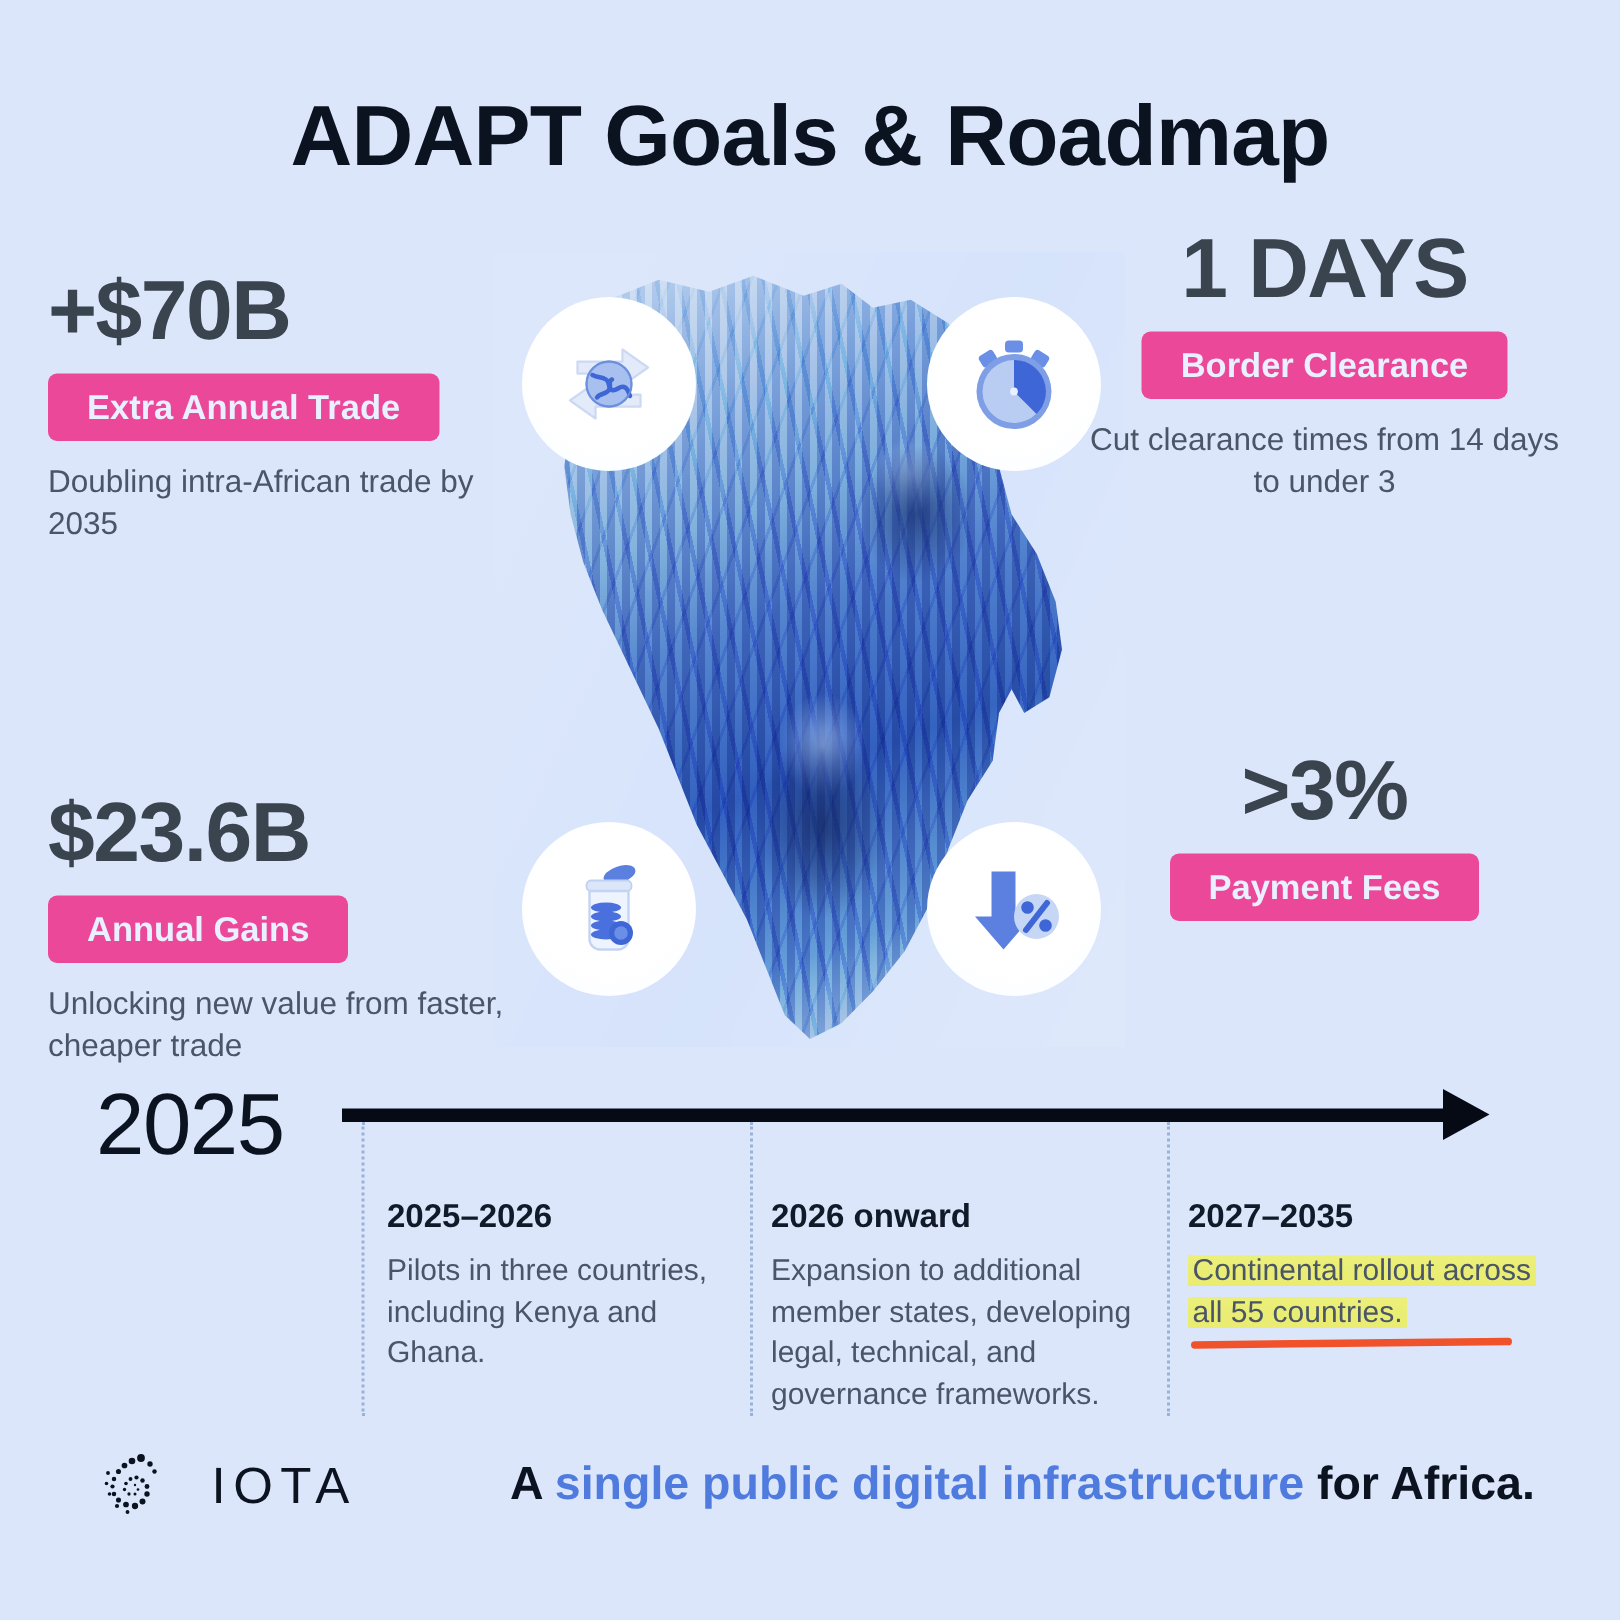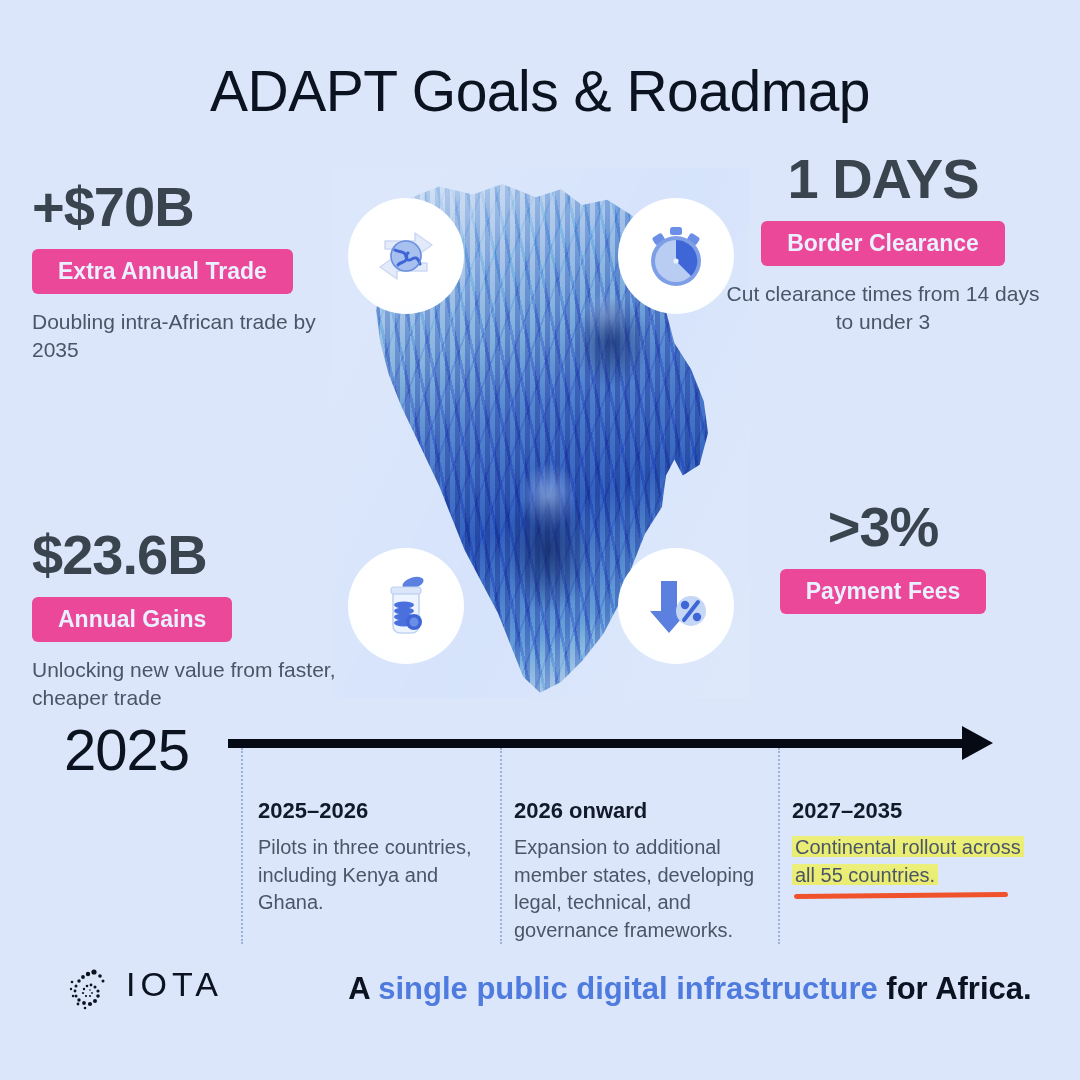--- a/index.html
+++ b/index.html
@@ -10,21 +10,21 @@
     color:#2f3a4a;
     overflow:hidden;
     position:relative;
   }
   #stage{position:relative;width:1080px;height:1080px;}
 
   
   .title{
     position:absolute;top:58px;left:0;width:1080px;
     text-align:center;
-    font-size:57px;font-weight:400;letter-spacing:-0.5px;
+    font-size:57px;font-weight:700;letter-spacing:-0.5px;
     color:#0b1220;
   }
 
   
   .map-wrap{
     position:absolute;left:330px;top:168px;width:420px;height:530px;
   }
   .map-clip{
     position:absolute;inset:0;
     -webkit-clip-path:polygon(
@@ -133,26 +133,26 @@
     padding:1px 3px;border-radius:3px;
   }
   .ms3-underline{
     position:absolute;left:794px;top:893px;width:214px;height:5px;
     background:#f0522b;border-radius:4px;
     transform:rotate(-0.6deg);
   }
 
   
   .footer{position:absolute;left:0;top:963px;width:1080px;height:70px;}
-  .brand{position:absolute;left:64px;top:2px;display:flex;align-items:flex-start;gap:16px;}
+  .brand{position:absolute;left:64px;top:2px;display:flex;align-items:flex-end;gap:31px;}
   .brand-mark{width:46px;height:46px;}
   .brand-word{font-size:34px;letter-spacing:5px;color:#0b1220;font-weight:400;}
   .tagline{
     position:absolute;left:340px;top:8px;width:700px;
-    font-size:31px;font-weight:600;color:#0b1220;text-align:center;
+    font-size:31px;font-weight:600;color:#0b1220;text-align:left;
   }
   .tagline .accent{color:#4f7bdf;}
 </style>
 </head>
 <body>
 
 <div id="stage">
 
   <div class="title">ADAPT Goals &amp; Roadmap</div>
 

